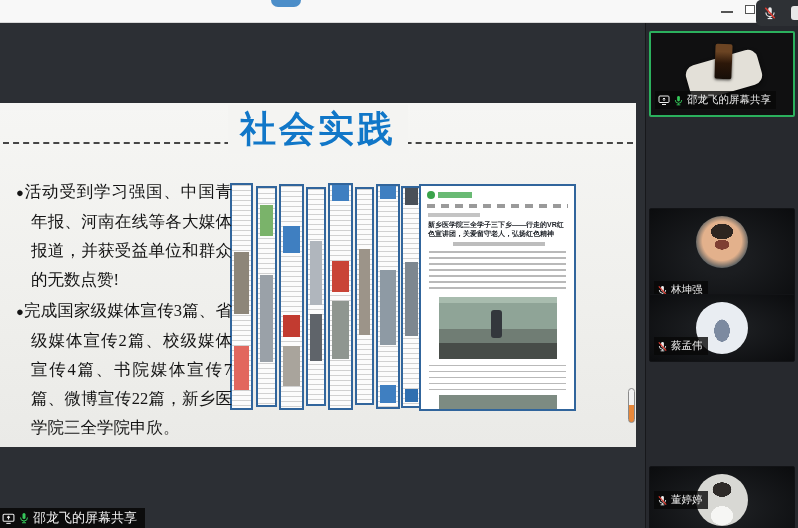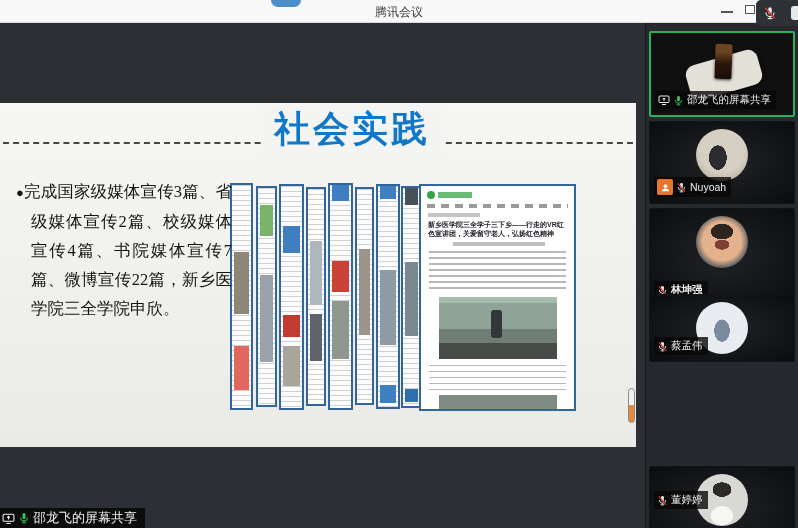--- a/index.html
+++ b/index.html
@@ -22,21 +22,21 @@
   .float-toolbar{position:absolute;left:756px;top:0;width:42px;height:26px;background:#2e3135;
                  border-radius:5px 0 0 5px;z-index:40;display:flex;align-items:center;padding-left:7px;box-sizing:border-box;}
   .float-toolbar .partial{position:absolute;right:-2px;top:6px;width:9px;height:14px;background:#e8e8e8;border-radius:3px;}
 
   
   .share-area{position:absolute;left:0;top:22px;width:645px;height:506px;background:#2c2f34;}
   .slide{position:absolute;left:0;top:81px;width:636px;height:344px;
          background:linear-gradient(180deg,#f6f6f4 0%,#efefec 60%,#eaeae7 100%);}
 
   .dash-line{position:absolute;left:3px;right:3px;top:39px;border-top:2px dashed #454545;z-index:1;}
-  .slide-title{position:absolute;left:0;top:2px;width:100%;text-align:center;z-index:2;padding-left:34px;}
+  .slide-title{position:absolute;left:0;top:2px;width:100%;text-align:center;z-index:2;}
   .slide-title span{display:inline-block;background:#f4f4f2;padding:0 12px;
         font-size:36px;font-weight:bold;letter-spacing:3px;color:#1177c8;}
 
   .bullets{position:absolute;left:16px;top:74px;width:216px;z-index:2;
            font-family:"Liberation Serif",serif;font-size:16.5px;line-height:29px;
            color:#141414;text-align:justify;}
   .bullet{padding-left:15px;text-indent:-15px;margin:0 0 2px 0;}
   .bullet .mk{font-size:13px;}
 
   
@@ -74,21 +74,21 @@
 
   
   .sidebar{position:absolute;left:645px;top:22px;width:153px;height:506px;background:#27292e;
            border-left:1px solid #17181b;box-sizing:border-box;overflow:hidden;}
   .tile{position:absolute;left:3px;width:146px;height:82px;box-sizing:border-box;
         background:radial-gradient(ellipse at center,#1b1d20 25%,#0b0c0e 100%);
         border:1px solid #121316;border-radius:2px;}
   .tile.active{border:2px solid #2bb05d;}
   .t1{top:9px;height:86px;}
   .t2{top:99px;height:83px;}
-  .t3{top:186px;height:98px;font-weight:bold;}
+  .t3{top:186px;height:98px;}
   .t4{top:272px;height:68px;}
   .t5{top:358px;height:82px;}
   .t6{top:444px;height:84px;}
 
   .avatar{position:absolute;left:50%;top:7px;transform:translateX(-50%);
           width:52px;height:52px;border-radius:50%;}
   .av2{background:radial-gradient(ellipse 16px 22px at 42% 55%, #2b2b30 55%, transparent 56%),
        radial-gradient(circle at 50% 40%, #d6cfc3 0 55%, #a89f8e 100%);}
   .av3{background:radial-gradient(ellipse 13px 9px at 50% 55%, #7e3f33 55%, transparent 56%),
        radial-gradient(ellipse 20px 14px at 50% 30%, #2e2520 55%, transparent 56%),
@@ -116,21 +116,20 @@
          align-items:center;justify-content:center;flex:0 0 auto;}
   svg.ic{display:block;flex:0 0 auto;}
 </style>
 </head>
 <body>
 
 <div id="app">
 
   <div class="titlebar">
     <div class="logo-arc"></div>
-    <div class="title-text">腾讯会议</div>
     <div class="winbtn btn-min">
         <i></i>
       </div>
     <div class="winbtn btn-max">
         <i></i>
       </div>
   </div>
 
   <div class="float-toolbar">
     <svg class="ic" width="14" height="14" viewBox="0 0 24 24">
@@ -144,20 +143,21 @@
   </div>
 
   <div class="share-area">
     <div class="slide">
       <div class="dash-line"></div>
       <div class="slide-title">
         <span>社会实践</span>
       </div>
 
       <div class="bullets">
+        <p class="bullet"><span class="mk">●</span><span>活动受到学习强国、中国青年报、河南在线等各大媒体报道，并获受益单位和群众的无数点赞!</span></p>
         <p class="bullet"><span class="mk">●</span><span>完成国家级媒体宣传3篇、省级媒体宣传2篇、校级媒体宣传4篇、书院媒体宣传7篇、微博宣传22篇，新乡医学院三全学院申欣。</span></p>
       </div>
 
       <div class="strip" style="left:230px;top:80px;width:23px;height:227px">
         <i style="top:30%;height:28%;background:#8d8679"></i>
         <i style="top:72%;height:20%;background:#e2675e"></i>
       </div>
       <div class="strip" style="left:256px;top:83px;width:21px;height:221px">
         <i style="top:8%;height:14%;background:#7ab36a"></i>
         <i style="top:40%;height:40%;background:#9aa1a8"></i>
@@ -240,77 +240,58 @@
         <svg class="ic" width="11" height="11" viewBox="0 0 24 24">
           <rect x="9" y="2" width="6" height="12" rx="3" fill="#35c75a"></rect>
           <path d="M5 11a7 7 0 0 0 14 0" stroke="#35c75a" stroke-width="2" fill="none"></path>
           <line x1="12" y1="18" x2="12" y2="21" stroke="#35c75a" stroke-width="2"></line>
           <line x1="8" y1="21.5" x2="16" y2="21.5" stroke="#35c75a" stroke-width="2"></line>
         </svg>
         <span>邵龙飞的屏幕共享</span>
       </div>
     </div>
 
-    <div class="tile t2">
-      <div class="avatar av2"></div>
+
+    <div class="tile t3">
+      <div class="avatar av3"></div>
       <div class="plabel">
-        <span class="badge">
-          <svg width="11" height="11" viewBox="0 0 24 24">
-              <circle cx="12" cy="9" r="4" fill="#fff"></circle>
-              <path d="M4 20c0-4 4-6 8-6s8 2 8 6z" fill="#fff"></path>
-            </svg>
-        </span>
         <svg class="ic" width="11" height="11" viewBox="0 0 24 24">
           <rect x="9" y="2" width="6" height="12" rx="3" fill="#ececec"></rect>
           <path d="M5 11a7 7 0 0 0 14 0" stroke="#ececec" stroke-width="2" fill="none"></path>
           <line x1="12" y1="18" x2="12" y2="21" stroke="#ececec" stroke-width="2"></line>
           <line x1="8" y1="21.5" x2="16" y2="21.5" stroke="#ececec" stroke-width="2"></line>
           <line x1="4" y1="3" x2="20" y2="21" stroke="#e03a2f" stroke-width="2.5"></line>
         </svg>
-        <span>Nuyoah</span>
-      </div>
-    </div>
-
-    <div class="tile t3">
-      <div class="avatar av3"></div>
+        <span>林坤强</span>
+      </div>
+    </div>
+
+    <div class="tile t4">
+      <div class="avatar av4"></div>
       <div class="plabel">
         <svg class="ic" width="11" height="11" viewBox="0 0 24 24">
           <rect x="9" y="2" width="6" height="12" rx="3" fill="#ececec"></rect>
           <path d="M5 11a7 7 0 0 0 14 0" stroke="#ececec" stroke-width="2" fill="none"></path>
           <line x1="12" y1="18" x2="12" y2="21" stroke="#ececec" stroke-width="2"></line>
           <line x1="8" y1="21.5" x2="16" y2="21.5" stroke="#ececec" stroke-width="2"></line>
           <line x1="4" y1="3" x2="20" y2="21" stroke="#e03a2f" stroke-width="2.5"></line>
         </svg>
-        <span>林坤强</span>
-      </div>
-    </div>
-
-    <div class="tile t4">
-      <div class="avatar av4"></div>
-      <div class="plabel">
+        <span>蔡孟伟</span>
+      </div>
+    </div>
+
+
+    <div class="tile t6">
+      <div class="avatar av6"></div>
+      <div class="plabel" style="bottom:40px">
         <svg class="ic" width="11" height="11" viewBox="0 0 24 24">
           <rect x="9" y="2" width="6" height="12" rx="3" fill="#ececec"></rect>
           <path d="M5 11a7 7 0 0 0 14 0" stroke="#ececec" stroke-width="2" fill="none"></path>
           <line x1="12" y1="18" x2="12" y2="21" stroke="#ececec" stroke-width="2"></line>
           <line x1="8" y1="21.5" x2="16" y2="21.5" stroke="#ececec" stroke-width="2"></line>
           <line x1="4" y1="3" x2="20" y2="21" stroke="#e03a2f" stroke-width="2.5"></line>
         </svg>
-        <span>蔡孟伟</span>
-      </div>
-    </div>
-
-
-    <div class="tile t6">
-      <div class="avatar av6"></div>
-      <div class="plabel" style="bottom:40px">
-        <svg class="ic" width="11" height="11" viewBox="0 0 24 24">
-          <rect x="9" y="2" width="6" height="12" rx="3" fill="#ececec"></rect>
-          <path d="M5 11a7 7 0 0 0 14 0" stroke="#ececec" stroke-width="2" fill="none"></path>
-          <line x1="12" y1="18" x2="12" y2="21" stroke="#ececec" stroke-width="2"></line>
-          <line x1="8" y1="21.5" x2="16" y2="21.5" stroke="#ececec" stroke-width="2"></line>
-          <line x1="4" y1="3" x2="20" y2="21" stroke="#e03a2f" stroke-width="2.5"></line>
-        </svg>
         <span>董婷婷</span>
       </div>
     </div>
 
   </div>
 </div>
 
 </body></html>

